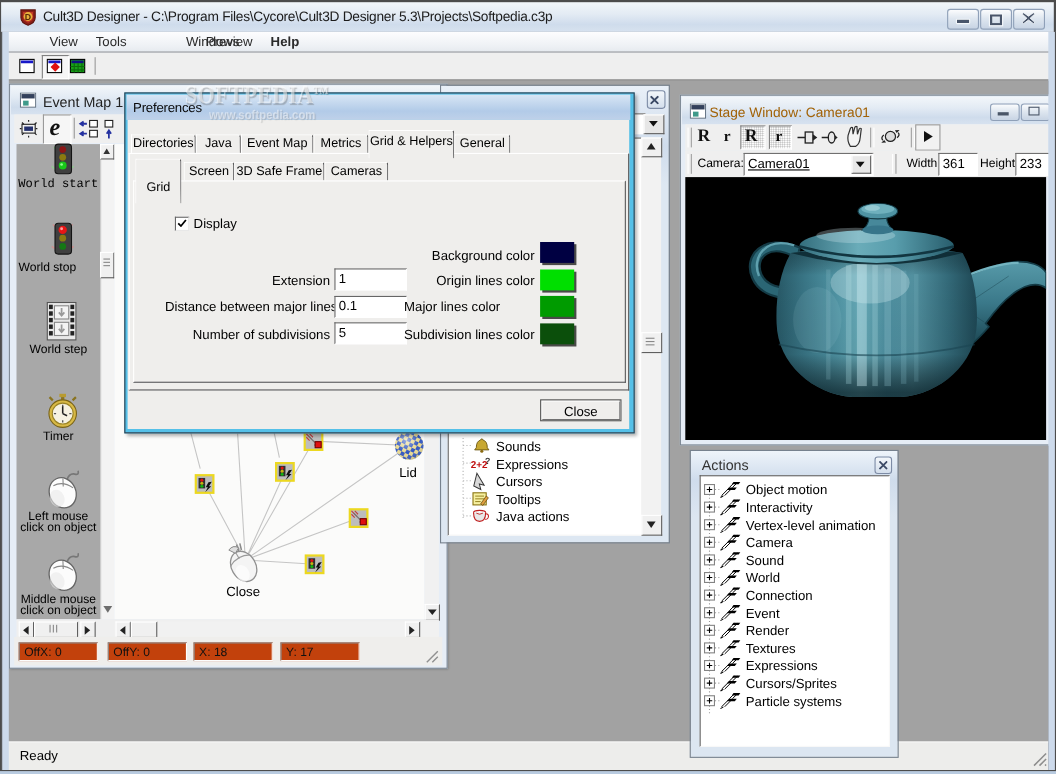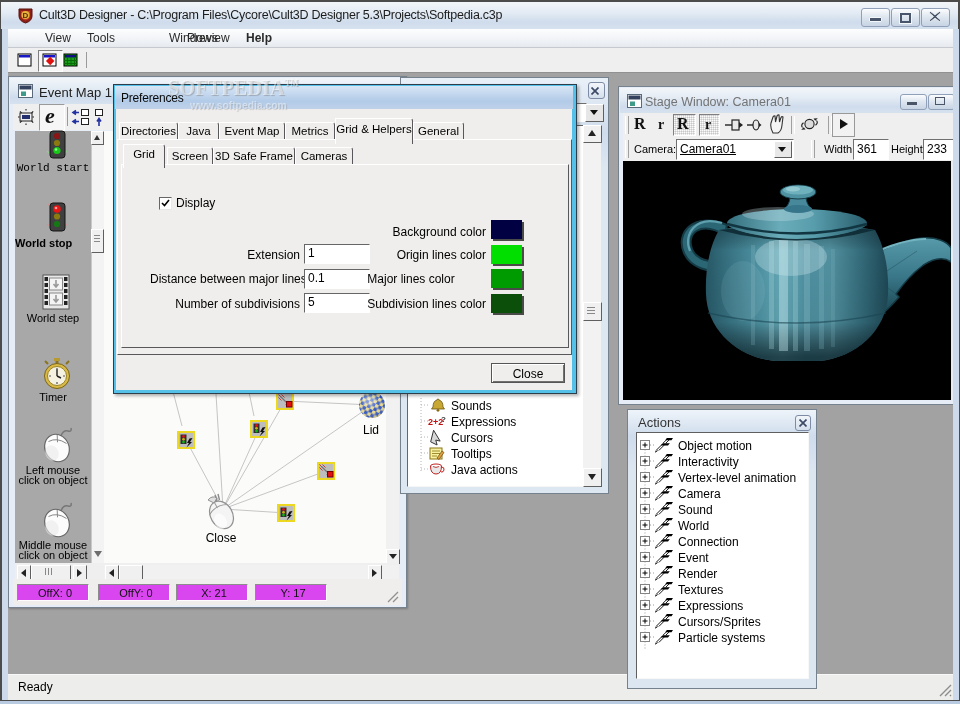--- a/index.html
+++ b/index.html
@@ -1,21 +1,21 @@
 <!DOCTYPE html>
 <html><head><meta charset="utf-8">
 <style>
 html,body{margin:0;padding:0;}
 body{width:960px;height:704px;position:relative;overflow:hidden;
  font-family:"Liberation Sans",sans-serif;background:#a0a0a0;}
 .abs{position:absolute;}
 .tbg{background:linear-gradient(180deg,#f2f6fa 0%,#e3ebf4 40%,#cfdcec 75%,#d7e2ef 100%);}
 .sunken{background:#fff;border-top:1px solid #707070;border-left:1px solid #707070;border-right:1px solid #fff;border-bottom:1px solid #fff;}
 .txt{white-space:nowrap;font-size:12px;color:#000;}
-.cell{position:absolute;background:#d946ef;border-top:1px solid #8c8c8c;border-left:1px solid #8c8c8c;border-right:1px solid #fdfdfd;border-bottom:1px solid #fdfdfd;font-size:11px;color:#111;padding:2px 0 0 4px;text-align:center;}
+.cell{position:absolute;background:#c2410c;border-top:1px solid #8c8c8c;border-left:1px solid #8c8c8c;border-right:1px solid #fdfdfd;border-bottom:1px solid #fdfdfd;font-size:11px;color:#111;padding:2px 0 0 4px;}
 .sbtn{position:absolute;background:#f0f0f0;border-top:1px solid #fff;border-left:1px solid #fff;border-right:1px solid #5f5f5f;border-bottom:1px solid #5f5f5f;}
 .tri{width:0;height:0;position:absolute;}
 </style></head>
 <body>
 
 <div class="abs" style="left:0;top:0;width:960px;height:704px;background:#4c4c4c;"></div>
 
 <div class="abs tbg" style="left:1px;top:2px;width:957px;height:27px;"></div>
 
 <svg class="abs" style="left:17px;top:7px" width="17" height="17" viewBox="0 0 17 17">
@@ -124,21 +124,21 @@
  </svg>
  <div class="abs txt" style="left:6px;top:85px;width:76px;text-align:center;font-size:11px;font-family:Liberation Mono, monospace;">World start</div>
  <svg class="abs" style="left:36px;top:123px" width="24" height="34" viewBox="0 0 24 34">
   <path d="M3 4 L6 7 M21 4 L18 7 M2 24 L5 26 M22 24 L19 26" stroke="#d09090" stroke-width="1.2" fill="none"></path>
   <rect x="5" y="3" width="15" height="28" rx="3" fill="#3f3f3f" stroke="#141414"></rect>
   <circle cx="12" cy="9" r="3.8" fill="#e81515"></circle>
   <circle cx="11" cy="8" r="1.3" fill="#ffa0a0"></circle>
   <circle cx="12" cy="16.5" r="3.1" fill="#8a7a10"></circle>
   <circle cx="12" cy="24" r="3.1" fill="#157815"></circle>
  </svg>
- <div class="abs txt" style="left:6px;top:160px;width:56px;text-align:center;font-size:11px;font-weight:bold;">World stop</div>
+ <div class="abs txt" style="left:6px;top:160px;width:56px;text-align:center;font-size:11px;">World stop</div>
  <svg class="abs" style="left:30px;top:197px" width="34" height="36" viewBox="0 0 34 36">
   <rect x="4" y="1" width="26" height="34" fill="#e8e8e8" stroke="#555"></rect>
   <g fill="#222">
    <rect x="5.5" y="3" width="3.5" height="4"></rect>
         <rect x="5.5" y="9" width="3.5" height="4"></rect>
         <rect x="5.5" y="15" width="3.5" height="4"></rect>
         <rect x="5.5" y="21" width="3.5" height="4"></rect>
         <rect x="5.5" y="27" width="3.5" height="4"></rect>
    <rect x="25" y="3" width="3.5" height="4"></rect>
         <rect x="25" y="9" width="3.5" height="4"></rect>
@@ -263,21 +263,21 @@
  <div class="abs" style="left:95px;top:488px;width:295px;height:14px;background:#f1f1f1;"></div>
  <div class="sbtn" style="left:96px;top:488px;width:12px;height:13px;"></div>
  <div class="tri" style="left:100px;top:492px;border-top:4px solid transparent;border-bottom:4px solid transparent;border-right:5px solid #222;"></div>
  <div class="sbtn" style="left:110px;top:488px;width:22px;height:13px;"></div>
  <div class="sbtn" style="left:359px;top:488px;width:12px;height:13px;"></div>
  <div class="tri" style="left:363px;top:492px;border-top:4px solid transparent;border-bottom:4px solid transparent;border-left:5px solid #222;"></div>
 
  <div class="abs" style="left:4px;top:502px;width:389px;height:26px;background:#efeeec;"></div>
  <div class="cell" style="left:8px;top:507px;width:66px;height:13px;">OffX: 0</div>
  <div class="cell" style="left:89px;top:507px;width:66px;height:13px;">OffY: 0</div>
- <div class="cell" style="left:167px;top:507px;width:66px;height:13px;">X: 21</div>
+ <div class="cell" style="left:167px;top:507px;width:66px;height:13px;">X: 18</div>
  <div class="cell" style="left:246px;top:507px;width:66px;height:13px;">Y: 17</div>
  <svg class="abs" style="left:377px;top:514px" width="13" height="12" viewBox="0 0 13 12">
   <path d="M12 1 L2 11 M12 6 L7 11" stroke="#909090" stroke-width="1.3" fill="none"></path>
  </svg>
 </div>
 
 <div class="abs" style="left:400px;top:77px;width:207px;height:415px;background:linear-gradient(180deg,#e9f0f8,#cfdcec 55px,#dde7f2 90px,#dde7f2);border:1px solid #76818e;z-index:3;">
 
  <div class="abs" style="left:187px;top:4px;width:15px;height:15px;border:1px solid #7d8ba5;border-radius:3px;background:linear-gradient(180deg,#f2f6fa,#d4dfec);"></div>
  <svg class="abs" style="left:190px;top:9px" width="8" height="8" viewBox="0 0 8 8">
@@ -337,21 +337,21 @@
  </svg>
 </div>
 
 <div class="abs" style="left:618px;top:86px;width:338px;height:317px;background:#e6edf6;border:1px solid #76818e;z-index:3;">
  <div class="abs tbg" style="left:1px;top:1px;width:336px;height:25px;"></div>
  <svg class="abs" style="left:8px;top:7px" width="15" height="14" viewBox="0 0 15 14">
   <rect x="0.5" y="0.5" width="14" height="13" fill="#fff" stroke="#5a6a7a"></rect>
   <rect x="1.5" y="1.5" width="12" height="4" fill="#33415c"></rect>
   <rect x="3" y="7.5" width="5" height="4.5" fill="#3f9a8a"></rect>
  </svg>
- <div class="abs txt" style="left:26px;top:8px;font-size:12.5px;color:#737373;">Stage Window: Camera01</div>
+ <div class="abs txt" style="left:26px;top:8px;font-size:12.5px;color:#a16207;">Stage Window: Camera01</div>
  <div class="abs" style="left:281px;top:7px;width:25px;height:14px;border:1px solid #8fa0b8;border-radius:3px;background:linear-gradient(180deg,#fbfcfd,#dfe7f0 45%,#c8d4e4);"></div>
  <div class="abs" style="left:288px;top:15px;width:10px;height:3px;background:#4a5668;"></div>
  <div class="abs" style="left:309px;top:7px;width:25px;height:14px;border:1px solid #8fa0b8;border-radius:3px;background:linear-gradient(180deg,#fbfcfd,#dfe7f0 45%,#c8d4e4);"></div>
  <div class="abs" style="left:316px;top:10px;width:8px;height:6px;border:1.5px solid #4a5668;"></div>
 
  <div class="abs" style="left:4px;top:26px;width:330px;height:24px;background:#efefef;"></div>
  <div class="abs" style="left:6px;top:29px;width:2px;height:18px;border-left:1px solid #fff;border-right:1px solid #a0a0a0;"></div>
  <div class="abs" style="left:15px;top:28px;font-family:'Liberation Serif',serif;font-weight:bold;font-size:16px;color:#111;">R</div>
  <div class="abs" style="left:39px;top:30px;font-family:'Liberation Serif',serif;font-weight:bold;font-size:14px;color:#111;">r</div>
  <div class="abs" style="left:54px;top:27px;width:21px;height:20px;border-top:1px solid #808080;border-left:1px solid #808080;border-right:1px solid #fff;border-bottom:1px solid #fff;background:repeating-linear-gradient(0deg,#fdfdfd 0 1px,#e2e2e2 1px 2px),repeating-linear-gradient(90deg,#fdfdfd 0 1px,#e2e2e2 1px 2px);background-blend-mode:multiply;"></div>
@@ -658,21 +658,21 @@
 
  <div class="abs" style="left:5px;top:37px;width:57px;height:17px;background:#efeeec;border-top:1px solid #fff;border-left:1px solid #fff;border-right:1px solid #58585a;border-top-right-radius:3px;font-size:11.5px;text-align:center;padding-top:2px;white-space:nowrap;overflow:hidden;">Directories</div>
  <div class="abs" style="left:64px;top:37px;width:39px;height:17px;background:#efeeec;border-top:1px solid #fff;border-left:1px solid #fff;border-right:1px solid #58585a;border-top-right-radius:3px;font-size:11.5px;text-align:center;padding-top:2px;white-space:nowrap;overflow:hidden;">Java</div>
  <div class="abs" style="left:105px;top:37px;width:64px;height:17px;background:#efeeec;border-top:1px solid #fff;border-left:1px solid #fff;border-right:1px solid #58585a;border-top-right-radius:3px;font-size:11.5px;text-align:center;padding-top:2px;white-space:nowrap;overflow:hidden;">Event Map</div>
  <div class="abs" style="left:171px;top:37px;width:48px;height:17px;background:#efeeec;border-top:1px solid #fff;border-left:1px solid #fff;border-right:1px solid #58585a;border-top-right-radius:3px;font-size:11.5px;text-align:center;padding-top:2px;white-space:nowrap;overflow:hidden;">Metrics</div>
  <div class="abs" style="left:221px;top:33px;width:76px;height:21px;background:#efeeec;border-top:1px solid #fff;border-left:1px solid #fff;border-right:1px solid #58585a;border-top-right-radius:3px;font-size:11.5px;text-align:center;padding-top:4px;white-space:nowrap;z-index:2;">Grid &amp; Helpers</div>
  <div class="abs" style="left:299px;top:37px;width:49px;height:17px;background:#efeeec;border-top:1px solid #fff;border-left:1px solid #fff;border-right:1px solid #58585a;border-top-right-radius:3px;font-size:11.5px;text-align:center;padding-top:2px;white-space:nowrap;overflow:hidden;">General</div>
 
  <div class="abs" style="left:3px;top:54px;width:453px;height:214px;border-top:1px solid #fff;border-left:1px solid #fff;border-right:1px solid #58585a;border-bottom:1px solid #58585a;background:#efeeec;"></div>
 
- <div class="abs" style="left:9px;top:59px;width:40px;height:20px;background:#efeeec;border-top:1px solid #fff;border-left:1px solid #fff;border-right:1px solid #58585a;border-top-right-radius:3px;font-size:11.5px;text-align:center;padding-top:3px;white-space:nowrap;z-index:2;">Grid</div>
+ <div class="abs" style="left:9px;top:59px;width:40px;height:20px;background:#efeeec;border-top:1px solid #fff;border-left:1px solid #fff;border-right:1px solid #58585a;border-top-right-radius:3px;font-size:11.5px;text-align:center;padding-top:20px;white-space:nowrap;z-index:2;">Grid</div>
  <div class="abs" style="left:53px;top:62px;width:44px;height:17px;background:#efeeec;border-top:1px solid #fff;border-left:1px solid #fff;border-right:1px solid #58585a;border-top-right-radius:3px;font-size:11.5px;text-align:center;padding-top:2px;white-space:nowrap;overflow:hidden;">Screen</div>
  <div class="abs" style="left:99px;top:62px;width:80px;height:17px;background:#efeeec;border-top:1px solid #fff;border-left:1px solid #fff;border-right:1px solid #58585a;border-top-right-radius:3px;font-size:11.5px;text-align:center;padding-top:2px;white-space:nowrap;overflow:hidden;">3D Safe Frame</div>
  <div class="abs" style="left:181px;top:62px;width:56px;height:17px;background:#efeeec;border-top:1px solid #fff;border-left:1px solid #fff;border-right:1px solid #58585a;border-top-right-radius:3px;font-size:11.5px;text-align:center;padding-top:2px;white-space:nowrap;overflow:hidden;">Cameras</div>
 
  <div class="abs" style="left:7px;top:79px;width:446px;height:182px;border-top:1px solid #fff;border-left:1px solid #fff;border-right:1px solid #58585a;border-bottom:1px solid #58585a;background:#efeeec;"></div>
 
  <div class="abs" style="left:45px;top:112px;width:11px;height:11px;background:#fff;border-top:1px solid #666;border-left:1px solid #666;border-right:1px solid #e8e8e8;border-bottom:1px solid #e8e8e8;"></div>
  <svg class="abs" style="left:47px;top:114px" width="9" height="9" viewBox="0 0 9 9">
       <path d="M1 4 L3.5 6.5 L8 1" stroke="#000" stroke-width="1.6" fill="none"></path>
     </svg>

